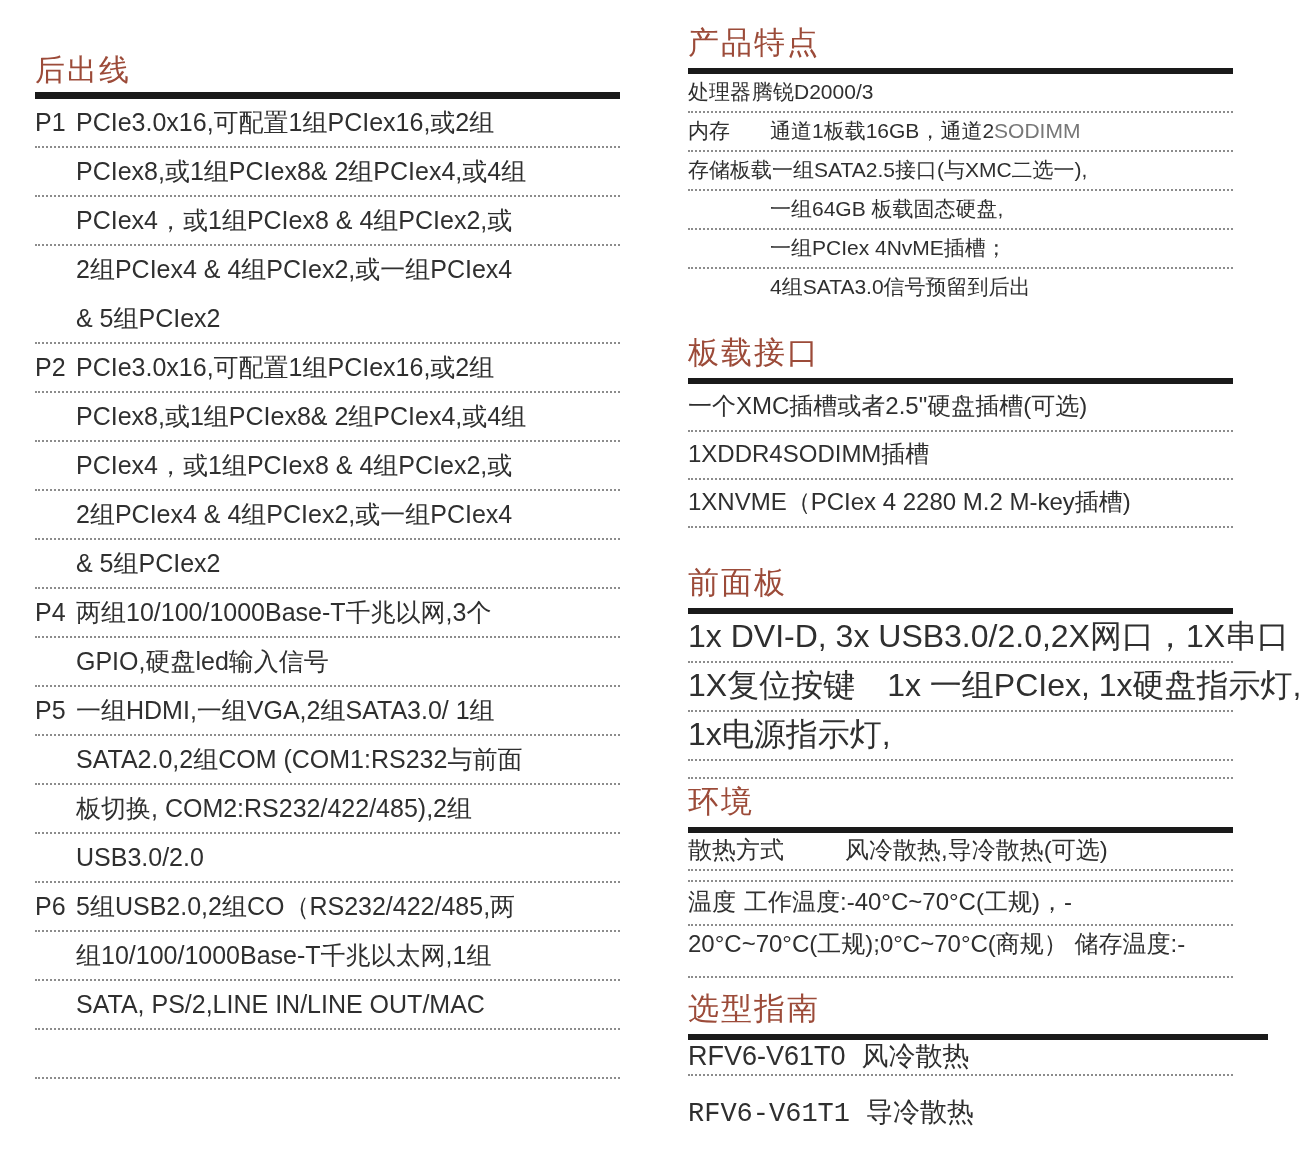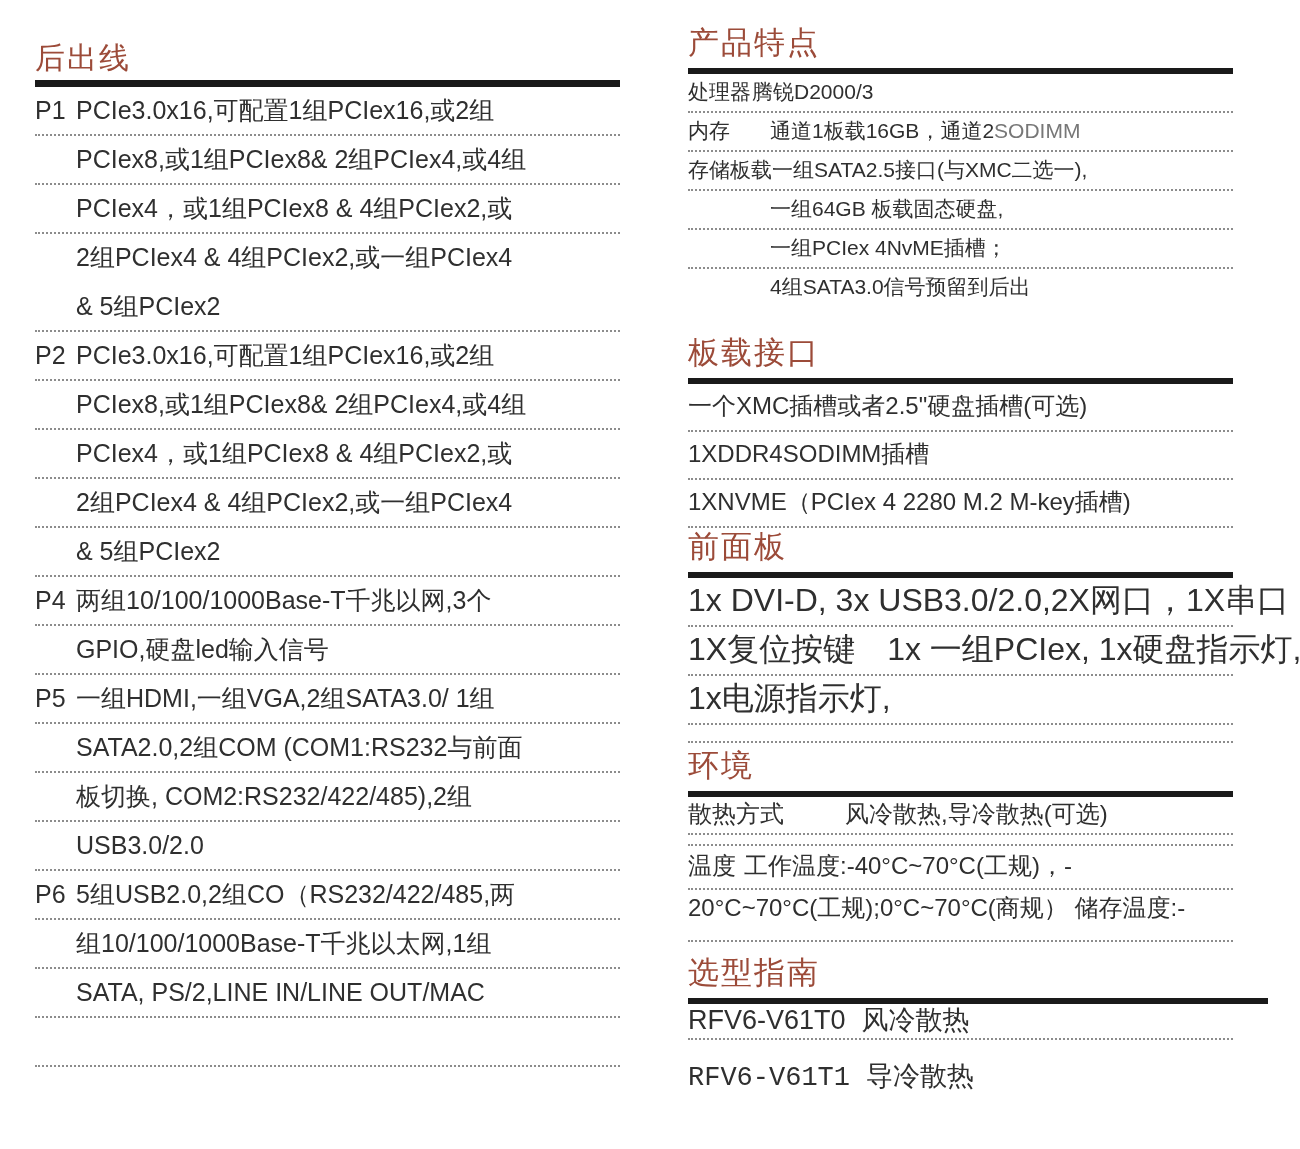--- a/index.html
+++ b/index.html
@@ -1,21 +1,21 @@
 <!DOCTYPE html>
 <html style="--accent: #9c4b39; --text: #2f2f2f; --rule: #1a1a1a; --dotted: #8c8c8c; --muted: #777777;"><head>
 <meta charset="utf-8">
 <style>
   :root{
     --accent:#9c4b39; --text:#2f2f2f; --rule:#1a1a1a; --dotted:#8c8c8c; --muted:#777777;
   }
   html,body{margin:0;padding:0;background:#ffffff;}
   .page{position:relative;width:1300px;height:1149px;background:#fff;overflow:hidden;
         font-family:"Liberation Sans","DejaVu Sans",sans-serif;color:var(--text);}
-  .col-left{position:absolute;left:35px;top:40px;width:585px;}
+  .col-left{position:absolute;left:35px;top:52px;width:585px;}
   .col-right{position:absolute;left:688px;top:24px;width:545px;}
   .sec-title{margin:0;font-size:30px;line-height:36px;font-weight:500;color:var(--accent);letter-spacing:2px;}
   .col-right .sec-title{font-size:31px;line-height:38px;}
   .rule{height:7px;background:var(--rule);margin-top:4px;}
   .col-right .rule{height:6px;margin-top:6px;}
   .rule.wide{width:580px;}
   
   .lrow{height:49px;line-height:46px;font-size:25px;white-space:nowrap;box-sizing:border-box;}
   .dot{border-bottom:2px dotted var(--dotted);}
   .plabel{display:inline-block;width:41px;}
@@ -24,21 +24,21 @@
   .rsec .rrow{box-sizing:border-box;white-space:nowrap;}
   .s1 .rrow{height:39px;line-height:36px;font-size:21px;}
   .s1 .rlabel{display:inline-block;}
   .s1 .rrow:nth-of-type(1) .rlabel{width:88px;}
   .s1 .rrow:nth-of-type(2) .rlabel{width:64px;}
   .s1 .rrow:nth-of-type(3) .rlabel{width:82px;}
   .s1 .ind1{padding-left:82px;}
   .muted{color:var(--muted);}
   .s2{margin-top:26px;}
   .s2 .rrow{height:48px;line-height:44px;font-size:24px;}
-  .s3{}
+  .s3{margin-top:36px;}
   .s3 .rrow{height:49px;line-height:44px;font-size:32px;}
   .s3 .empty{height:18px;}
   .s4{margin-top:4px;}
   .s4 .rrow{font-size:24px;}
   .s4 .rrow.r0{height:38px;line-height:34px;}
   .s4 .extra{height:9px;border-bottom:2px dotted var(--dotted);}
   .s4 .rrow.r1{height:44px;line-height:40px;}
   .s4 .rrow.r2{height:52px;line-height:36px;}
   .s4 .rlabel-w150{display:inline-block;width:157px;}
   .s4 .rlabel-w55{display:inline-block;width:56px;}

